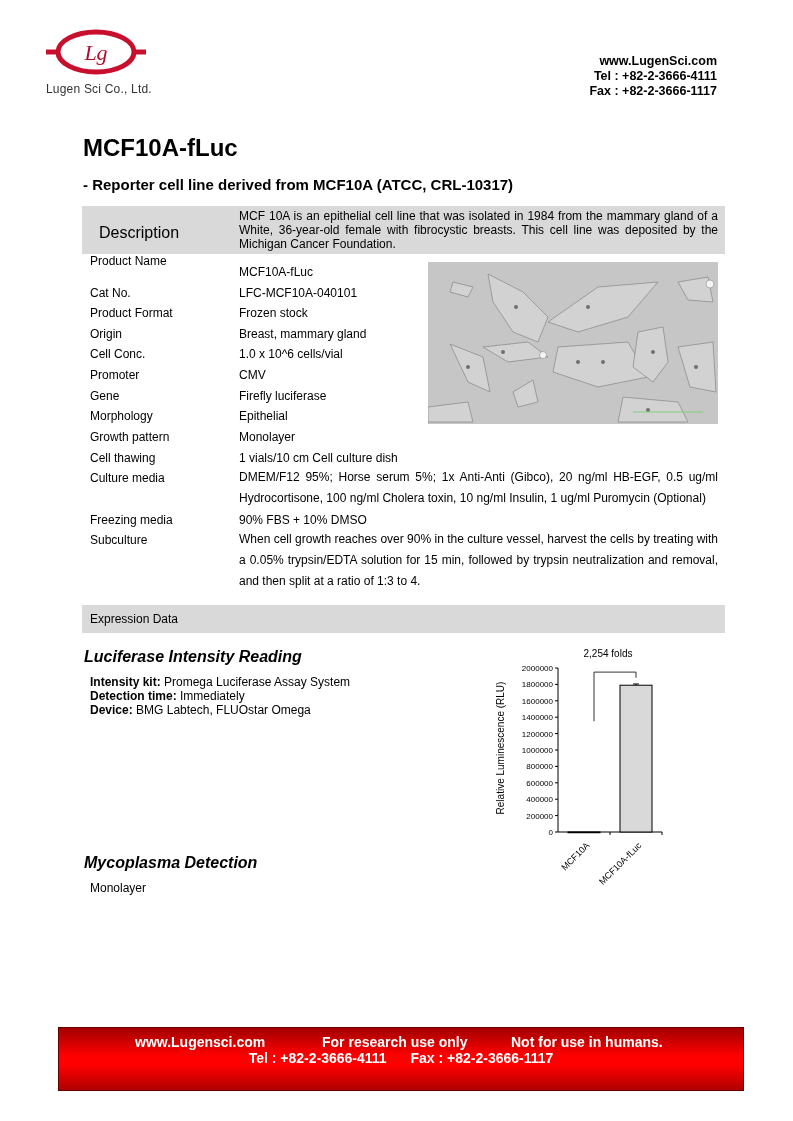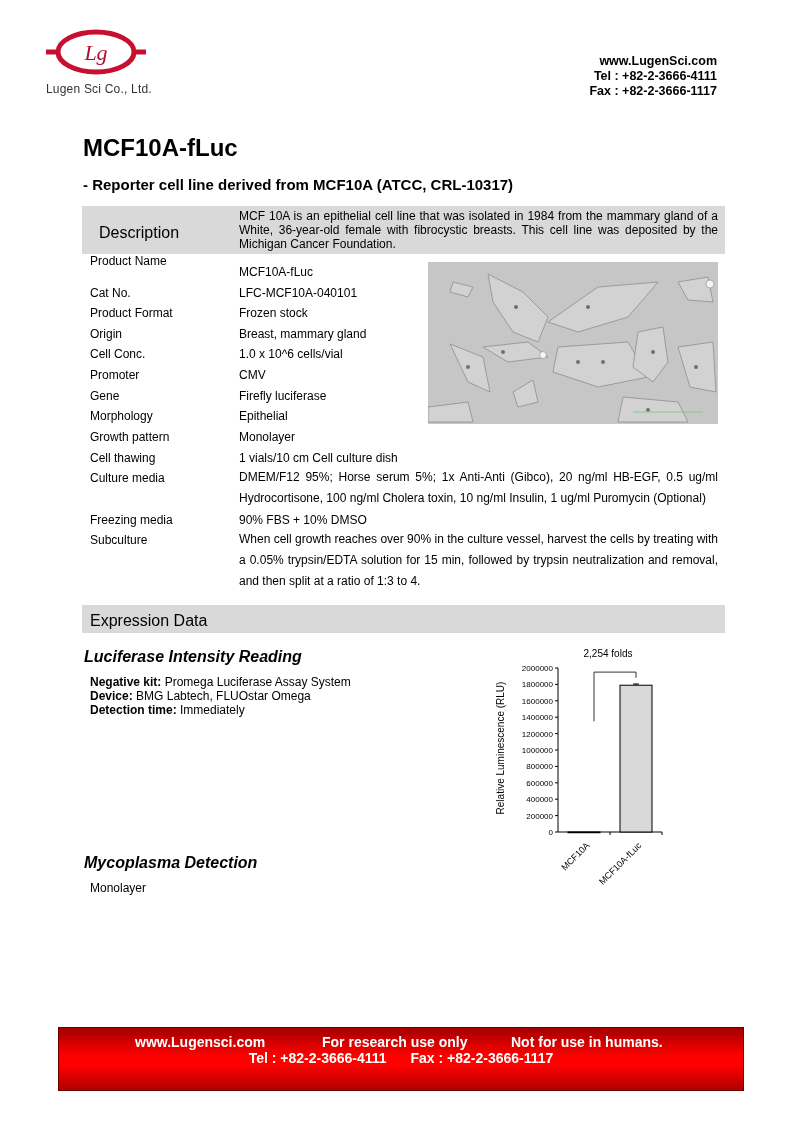--- a/index.html
+++ b/index.html
@@ -19,21 +19,21 @@
   .desc-label { left:99px; top:224px; font-size:16px; }
   .desc-text { left:239px; top:209px; width:479px; font-size:12px; line-height:14px; text-align:justify; }
 
   .spec { left:90px; font-size:12px; }
   .spec-val { left:239px; font-size:12px; }
   .spec-val-wide { left:239px; width:479px; font-size:12px; line-height:21px; text-align:justify; }
 
   .cell-img { left:428px; top:262px; width:290px; height:162px; background:#c4c4c4; overflow:hidden; }
 
   .expr-band { left:82px; top:605px; width:643px; height:28px; background:#d9d9d9; }
-  .expr-label { left:90px; top:612px; font-size:16px; }
+  .expr-label { left:90px; top:612px; font-size:12px; }
 
   .sec-head { left:84px; font-size:16px; font-weight:bold; font-style:italic; }
   .det { left:90px; top:675px; font-size:12px; line-height:14px; }
   .det b { font-weight:bold; }
   .neg { left:90px; top:881px; font-size:12px; }
 
   .chart { left:490px; top:640px; width:200px; height:260px; }
 
   .footer { left:58px; top:1027px; width:686px; height:64px;
             background:linear-gradient(to bottom,#a30000 0%,#ff0000 45%,#ff0000 60%,#b00000 100%);
@@ -127,23 +127,23 @@
     <circle cx="115" cy="93" r="3.5" fill="#f4f4f4" stroke="#888" stroke-width="0.6"></circle>
     <line x1="205" y1="150" x2="275" y2="150" stroke="#7fd07f" stroke-width="1"></line>
   </svg>
 </div>
 
 <div class="abs expr-band"></div>
 <div class="abs expr-label">Expression Data</div>
 
 <div class="abs sec-head" style="top:648px">Luciferase Intensity Reading</div>
 <div class="abs det">
-  <div><b>Negative kit:</b><span> Promega Luciferase Assay System</span></div>
+  <div><b>Intensity kit:</b><span> Promega Luciferase Assay System</span></div>
+  <div><b>Detection time:</b><span> Immediately</span></div>
   <div><b>Device:</b><span> BMG Labtech, FLUOstar Omega</span></div>
-  <div><b>Detection time:</b><span> Immediately</span></div>
 </div>
 
 <div class="abs sec-head" style="top:854px">Mycoplasma Detection</div>
 <div class="abs neg">Monolayer</div>
 
 <div class="abs chart">
   <svg id="chart-svg" width="200" height="260" viewBox="0 0 200 260" font-family="Liberation Sans, sans-serif">
     <text id="chart-annot" x="118" y="17" font-size="10" text-anchor="middle">2,254 folds</text>
     <text id="chart-ylabel" transform="translate(14,108) rotate(-90)" font-size="10" text-anchor="middle">Relative Luminescence (RLU)</text>
     <g id="chart-ticks">

